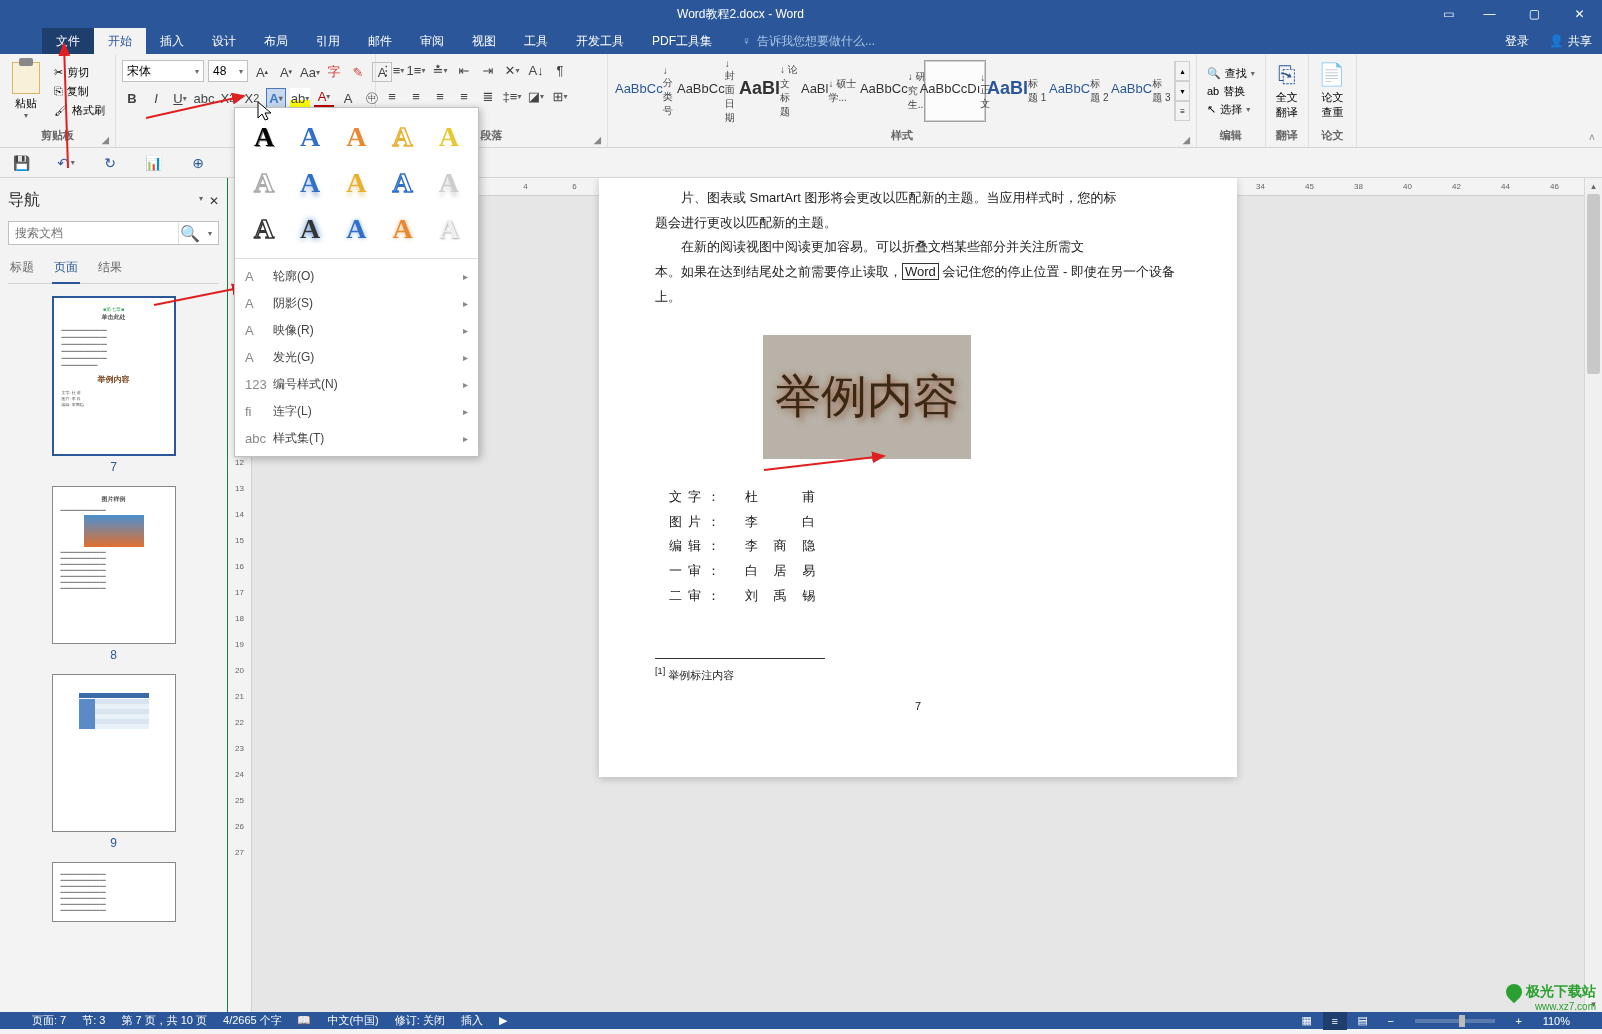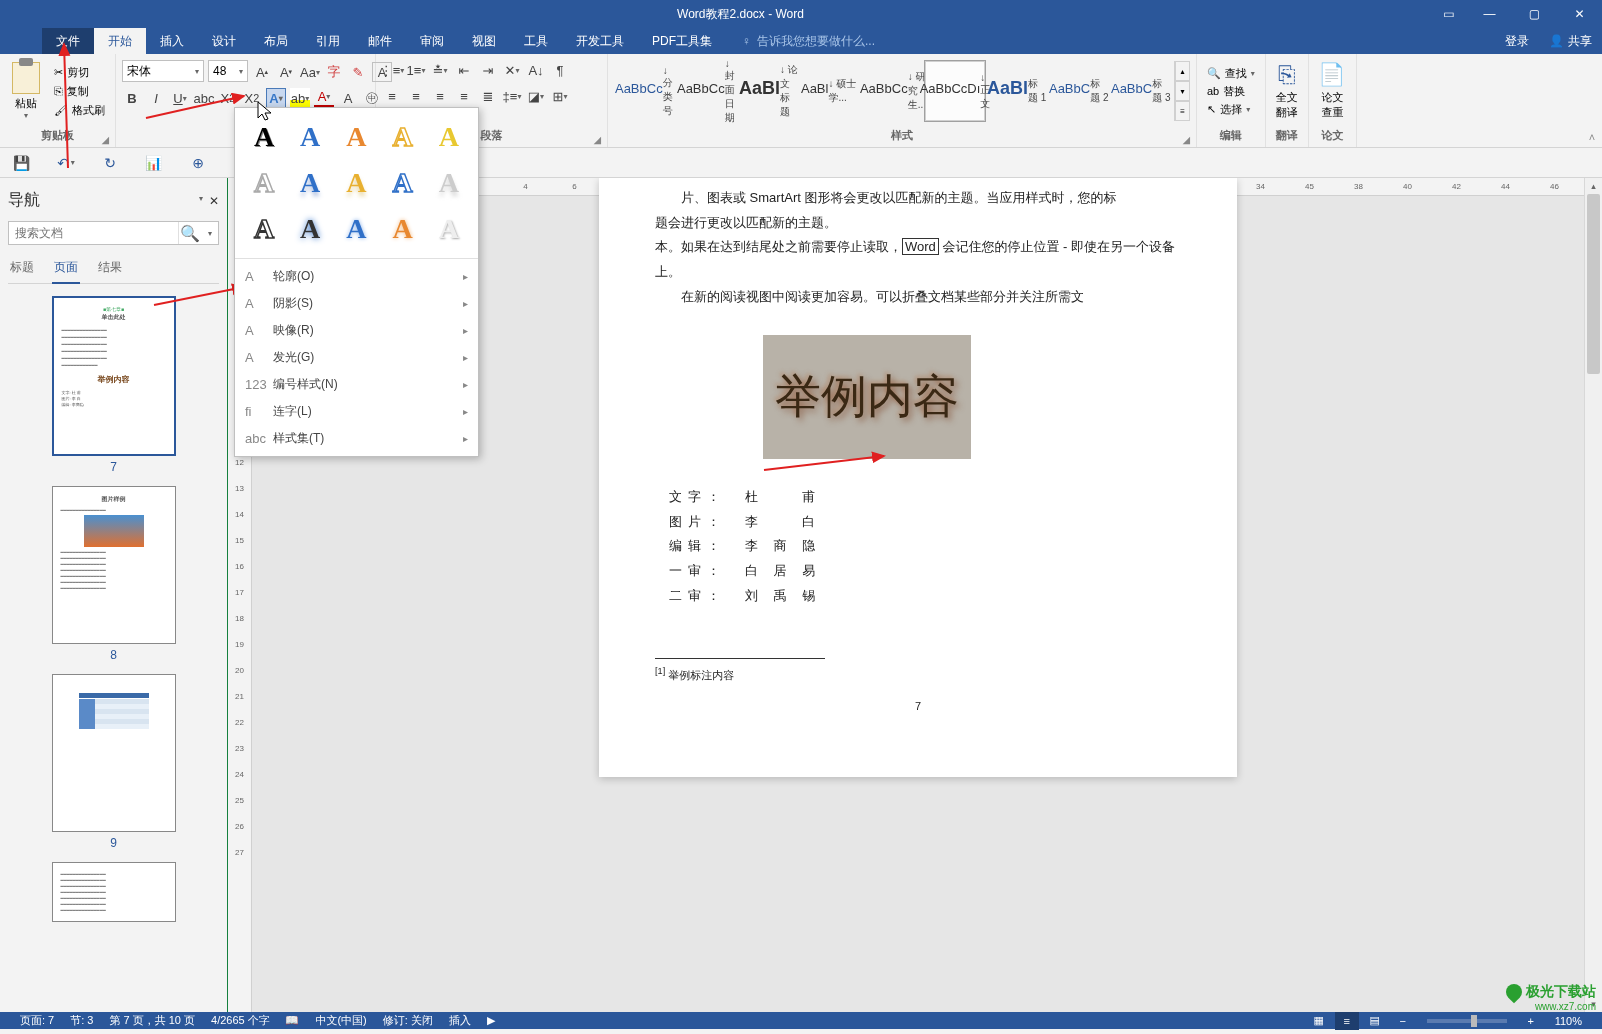--- a/index.html
+++ b/index.html
@@ -114,21 +114,21 @@
 
 
 .arrow { position: absolute; z-index: 50; pointer-events: none; }
 
 
 .vscrollbar { width: 18px; background: #f0f0f0; border-left: 1px solid #d8d8d8; position: relative; }
 .vscroll-thumb { position: absolute; left: 2px; right: 2px; top: 16px; height: 180px; background: #c8c8c8; border-radius: 2px; }
 .vscroll-btn { height: 16px; display: flex; align-items: center; justify-content: center; font-size: 9px; color: #666; }
 
 
-.statusbar { height: 17px; background: #2b579a; color: white; display: flex; align-items: center; font-size: 11px; padding: 0 12px; }
+.statusbar { height: 17px; background: #2b579a; color: white; display: flex; align-items: center; font-size: 11px; padding: 0 24px; }
 .statusbar .st-item { padding: 0 8px; }
 .statusbar .right { margin-left: auto; display: flex; align-items: center; gap: 4px; }
 .statusbar .view-btn { width: 24px; height: 18px; display: flex; align-items: center; justify-content: center; }
 .zoom-slider { width: 80px; height: 4px; background: #5a7bb0; position: relative; margin: 0 8px; }
 .zoom-slider::before { content: ''; position: absolute; left: 44px; top: -4px; width: 6px; height: 12px; background: #bbb; }
 
 
 .watermark { position: absolute; right: 6px; bottom: 22px; z-index: 200; text-align: right; font-size: 12px; }
 .watermark .logo { color: #2aa030; font-weight: bold; font-size: 14px; }
 .watermark .url { color: #2aa030; font-size: 10px; }
@@ -543,22 +543,22 @@
         <span>42</span>
         <span>44</span>
         <span>46</span>
       </div>
     <div class="doc-scroll">
       <div class="page">
         <div class="partial-top">
           <span style="visibility:hidden">片、</span><span>片、图表或 SmartArt 图形将会更改以匹配新的主题。当应用样式时，您的标</span>
         </div>
         <div>题会进行更改以匹配新的主题。</div>
+        <div>　　<span>在新的阅读视图中阅读更加容易。可以折叠文档某些部分并关注所需文</span></div>
         <div><span>本。如果在达到结尾处之前需要停止读取，</span><span style="border:1px solid #333;padding:0 2px">Word</span><span> 会记住您的停止位置 - 即使在另一个设备上。</span></div>
-        <div>　　<span>在新的阅读视图中阅读更加容易。可以折叠文档某些部分并关注所需文</span></div>
         <div class="example-text">举例内容</div>
         <div class="credits" id="credits">
             <div class="credits-row">文字：　杜　　甫</div>
             <div class="credits-row">图片：　李　　白</div>
             <div class="credits-row">编辑：　李 商 隐</div>
             <div class="credits-row">一审：　白 居 易</div>
             <div class="credits-row">二审：　刘 禹 锡</div>
           </div>
         <div class="footnote-sep"></div>
         <div class="footnote"><sup>[1]</sup> <span>举例标注内容</span></div>

